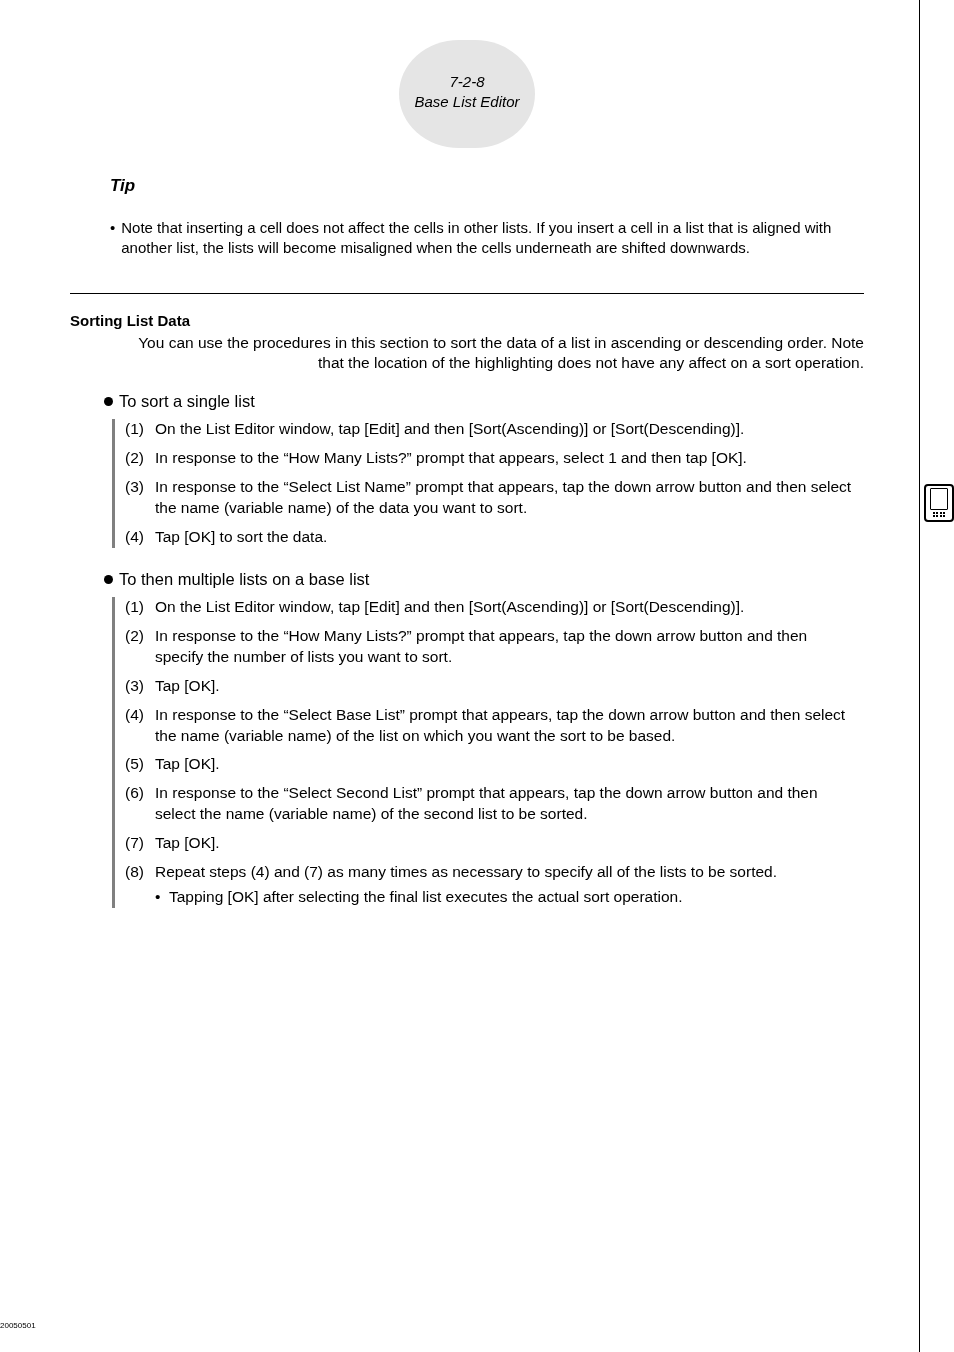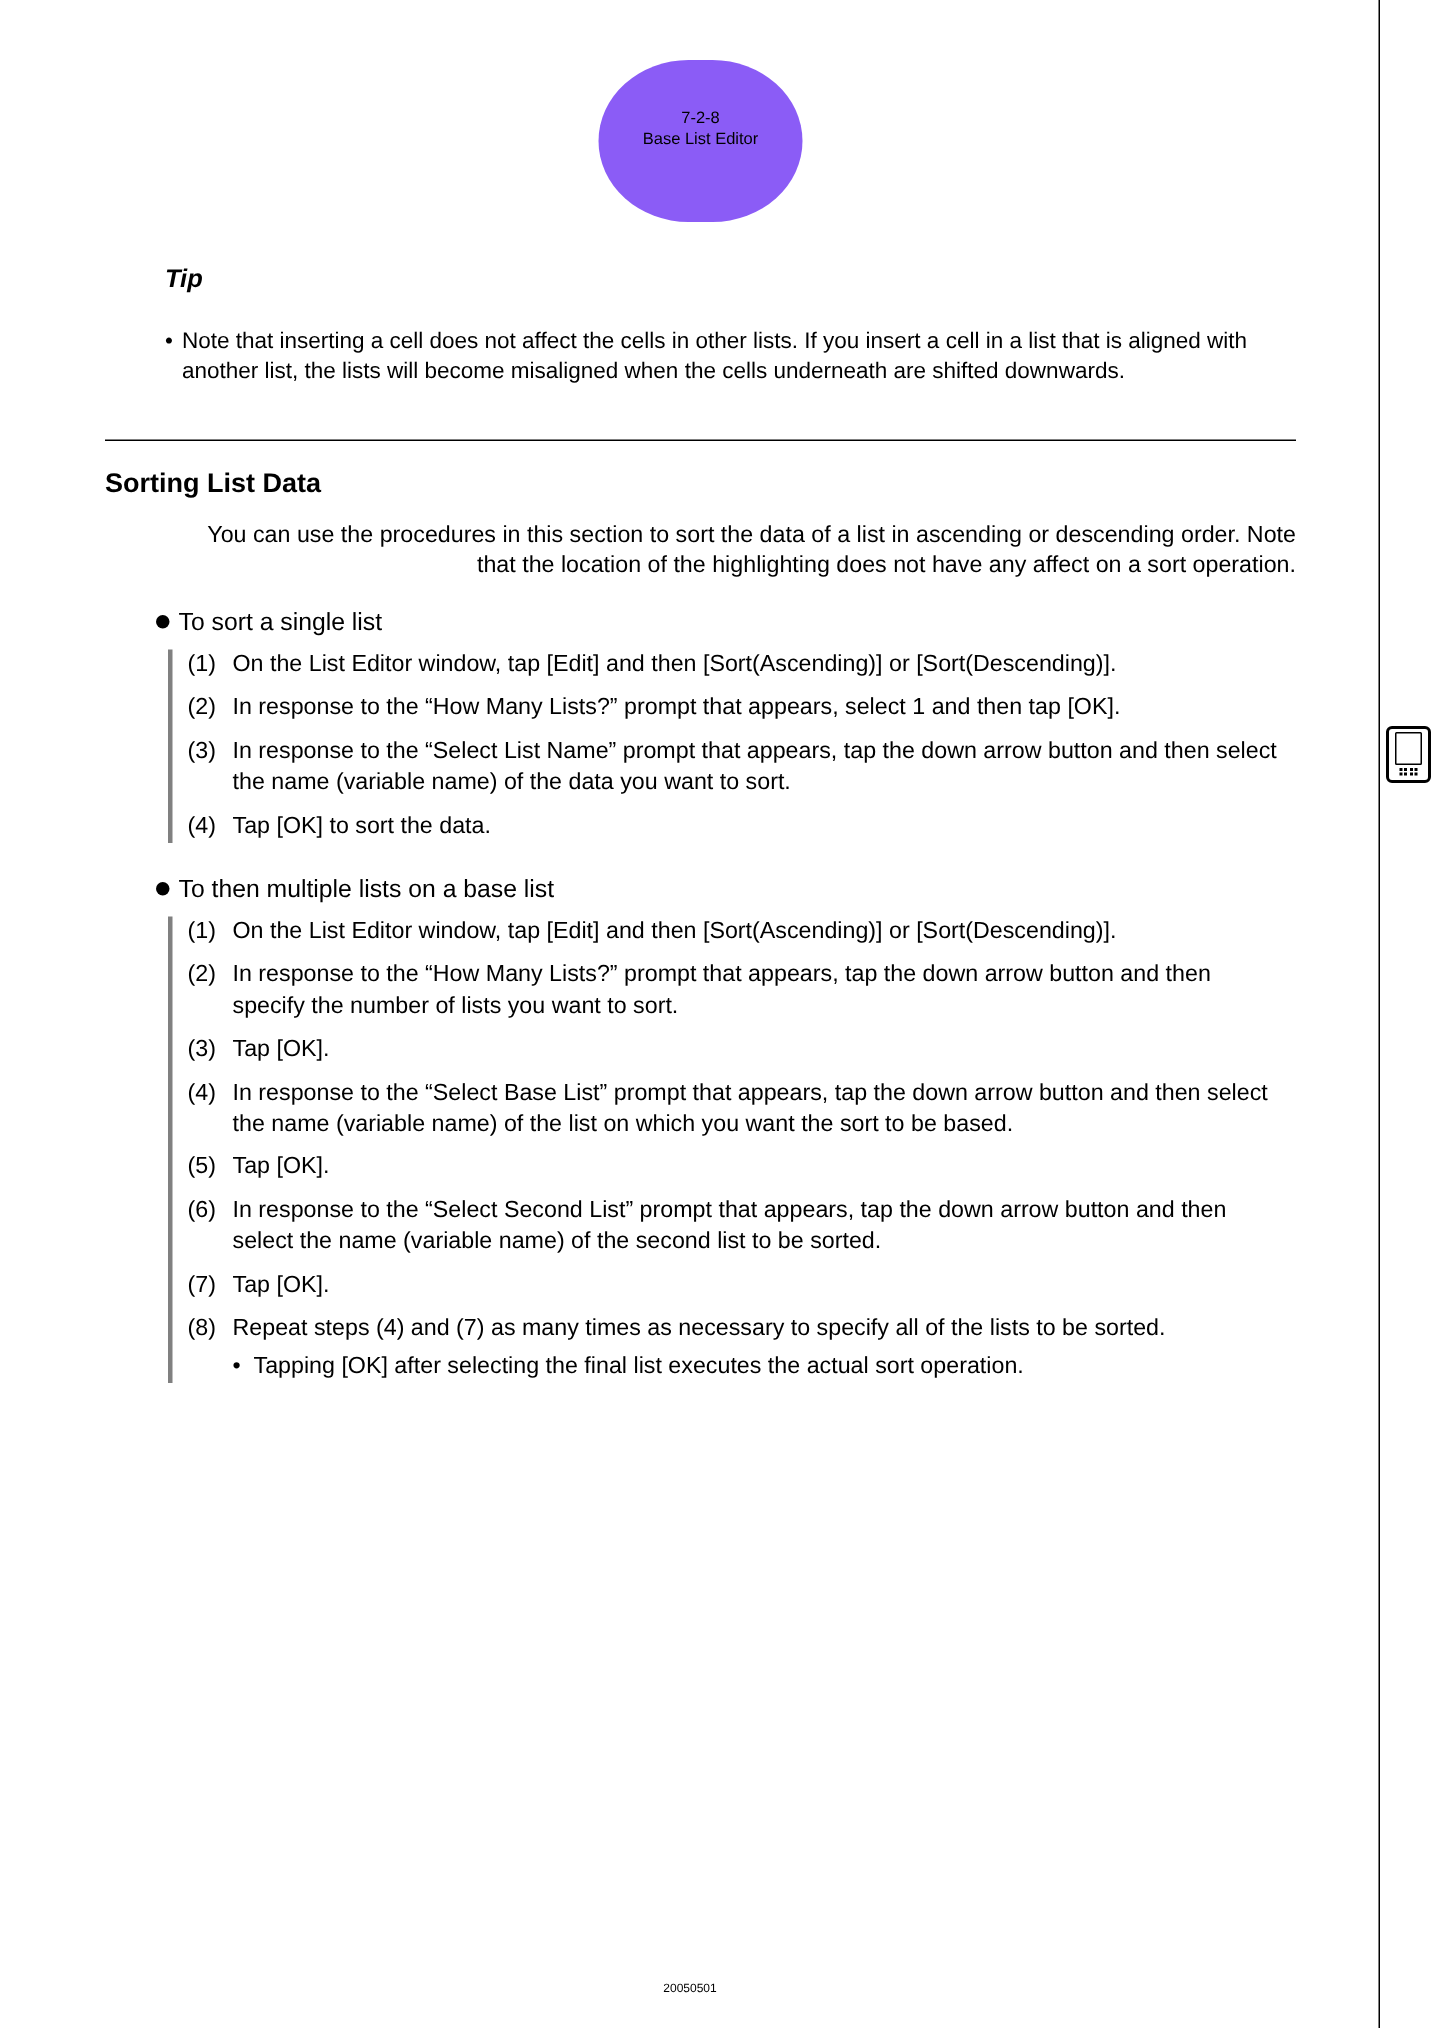--- a/index.html
+++ b/index.html
@@ -22,25 +22,26 @@
   }
   .header-badge {
     position: relative;
     text-align: center;
     margin-bottom: 28px;
   }
   .header-circle {
     display: inline-block;
     width: 136px;
     height: 108px;
-    background: #8b5cf6;
+    background: #e5e5e5;
     border-radius: 60px / 54px;
     position: relative;
     padding-top: 32px;
-    font-size: 11px;
+    font-style: italic;
+    font-size: 15px;
     line-height: 1.3;
   }
   .tip-heading {
     font-style: italic;
     font-weight: bold;
     font-size: 17px;
     margin-left: 40px;
     margin-bottom: 22px;
   }
   .tip-body {
@@ -51,23 +52,23 @@
     display: flex;
   }
   .tip-body .bullet { margin-right: 6px; }
   .hr {
     border: none;
     border-top: 1px solid #000;
     margin: 34px 0 18px 0;
     width: 100%;
   }
   .h2 {
-    font-size: 18px;
+    font-size: 15px;
     font-weight: bold;
-    margin-bottom: 14px;
+    margin-bottom: 4px;
   }
   .intro {
     font-size: 15.5px;
     line-height: 1.35;
     margin-left: 40px;
     margin-bottom: 18px;
     text-align: right;
   }
   .h3 {
     font-size: 16.5px;
@@ -97,21 +98,21 @@
   }
   .step .num { flex: 0 0 30px; }
   .step .txt { flex: 1; padding-right: 6px; }
   .step .sub { margin-left: 0; display:flex; margin-top:4px;}
   .step .sub .sb { flex: 0 0 14px; }
   .footer {
     position: absolute;
     bottom: 22px;
     left: 0;
     width: 920px;
-    text-align: center;
+    text-align: left;
     font-size: 8px;
     color: #000;
   }
   .side-icon {
     position: absolute;
     right: 0;
     top: 484px;
     width: 30px;
     height: 38px;
     border: 2px solid #000;

